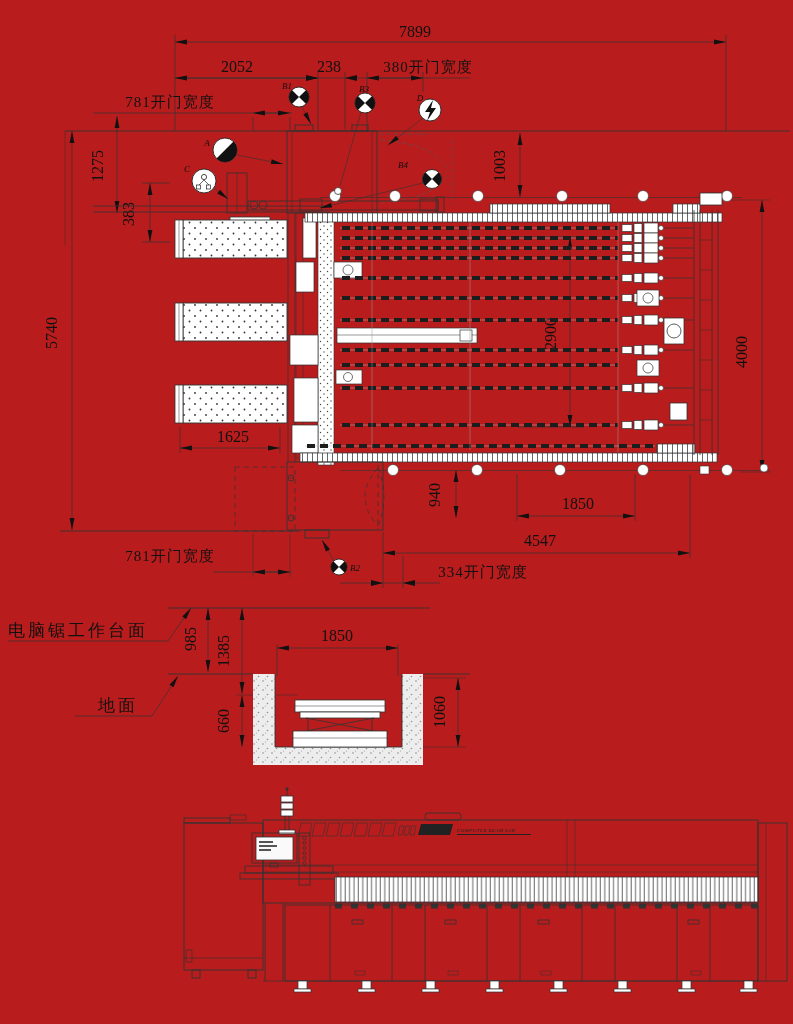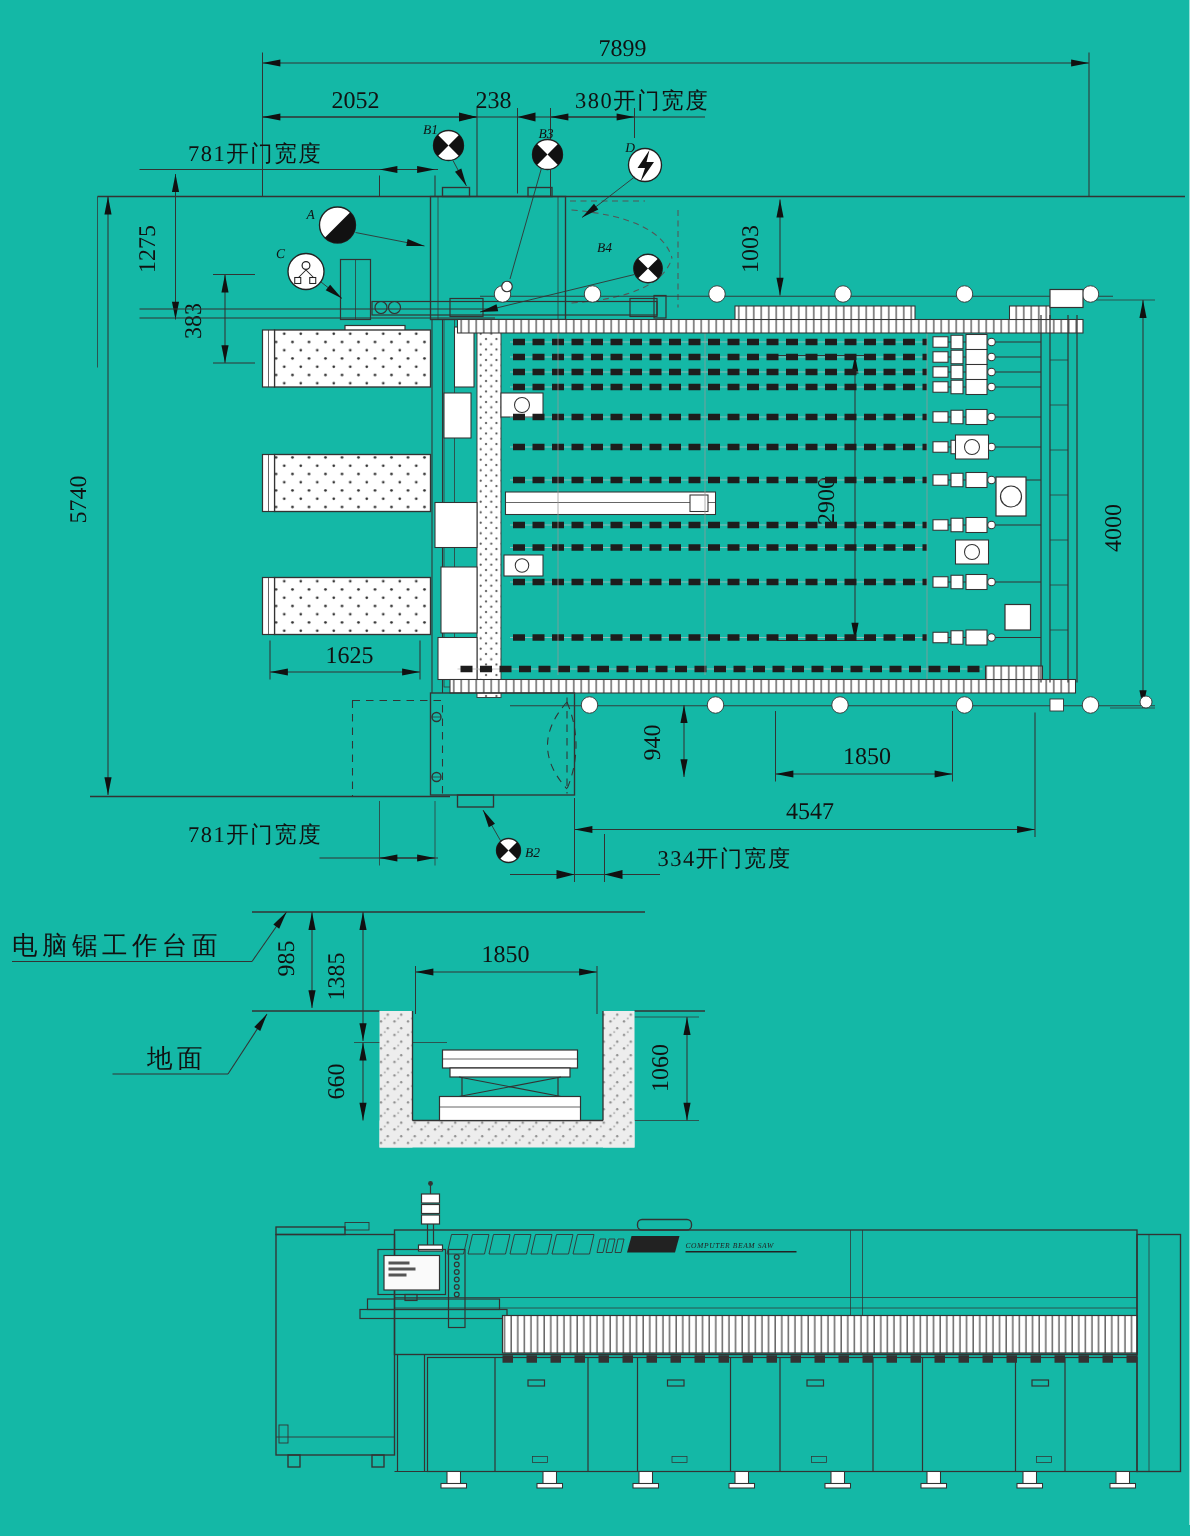--- a/index.html
+++ b/index.html
@@ -1,17 +1,17 @@
 <!DOCTYPE html>
 <html><head>
 <meta charset="utf-8">
 <title>Drawing</title>
 <style>
   html,body{margin:0;padding:0;background:#fff}
-  .stage{width:793px;height:1024px;background:#14b8a6;position:relative;overflow:hidden}
+  .stage{width:793px;height:1024px;background:#b91c1c;position:relative;overflow:hidden}
   svg{display:block}
   .dn{font-family:"Liberation Serif",serif;font-size:16px;fill:#111}
   .dc{font-family:"Liberation Serif",serif;font-size:15px;fill:#111;letter-spacing:1px}
   .lb{font-family:"Liberation Serif",serif;font-size:17px;fill:#111;letter-spacing:3px}
   .sm{font-family:"Liberation Serif",serif;font-style:italic;font-size:9px;fill:#111}
   .sub{font-family:"Liberation Serif",serif;font-style:italic;font-size:5px;fill:#222;letter-spacing:.4px}
 </style>
 </head>
 <body>
 

